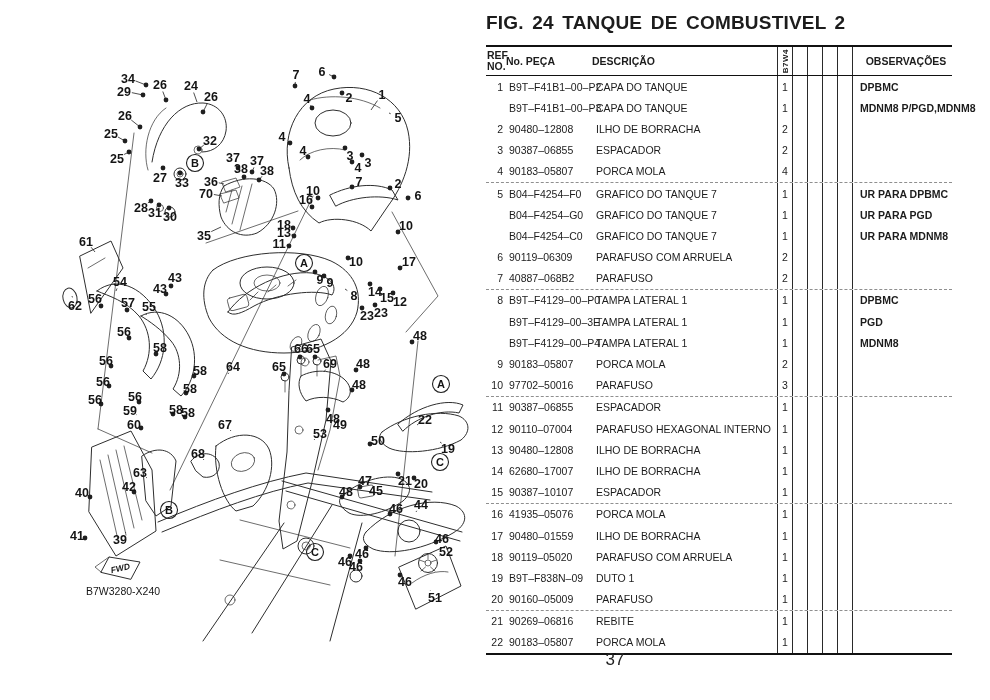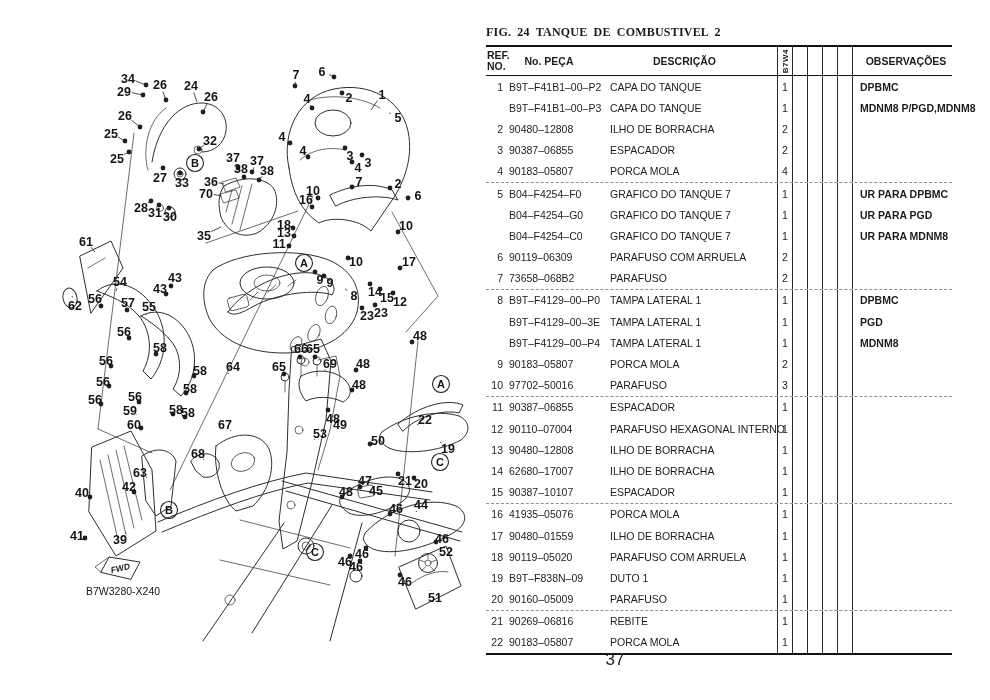--- a/index.html
+++ b/index.html
@@ -8,36 +8,36 @@
   .diagram{position:absolute;left:0;top:0;width:480px;height:700px;}
   svg .p{fill:none;stroke:#2e2e2e;stroke-width:1;stroke-linejoin:round;stroke-linecap:round;}
   svg .thin{stroke-width:0.7;}
   svg .leader{stroke:#3a3a3a;stroke-width:0.9;}
   svg .fast{fill:#1f1f1f;}
   svg .callout{font-family:"Liberation Sans",sans-serif;font-size:12.5px;font-weight:600;fill:#141414;text-anchor:middle;}
   svg .letter-c{fill:none;stroke:#222;stroke-width:1.1;}
   svg .letter-t{font-family:"Liberation Sans",sans-serif;font-size:11px;font-weight:600;fill:#141414;text-anchor:middle;}
   svg .fwd-text{font-family:"Liberation Sans",sans-serif;font-size:8.5px;font-weight:700;font-style:italic;fill:#161616;text-anchor:middle;}
   svg .code-text{font-family:"Liberation Sans",sans-serif;font-size:10.5px;fill:#161616;}
-  .fig-title{position:absolute;left:486px;top:25px;font-size:12px;font-weight:bold;letter-spacing:0.2px;word-spacing:3px;font-family:Liberation Serif, serif;}
+  .fig-title{position:absolute;left:486px;top:12px;font-size:19px;font-weight:bold;letter-spacing:0.2px;word-spacing:3px;}
   .parts-table{position:absolute;left:486px;top:45px;width:466px;}
   .t-head{display:grid;grid-template-columns:20px 86px 185px 15px 15px 15px 15px 15px 1fr;
           height:28px;border-top:2px solid #111;border-bottom:1px solid #111;
           font-size:10.5px;font-weight:bold;align-items:center;}
   .t-head .h-ref{line-height:11px;padding-left:1px;}
-  .t-head .h-part,.t-head .h-desc,.t-head .h-obs{text-align:center;}
+  .t-head .h-part,.t-head .h-desc,.t-head .h-obs{text-align:left;}
   .nc{border-left:1px solid #2a2a2a;height:100%;display:flex;align-items:center;justify-content:center;}
   .h-model{font-size:8px;font-weight:bold;writing-mode:vertical-rl;transform:rotate(180deg);letter-spacing:0.5px;}
   .t-rows{border-bottom:2px solid #111;}
   .row{display:grid;grid-template-columns:20px 86px 185px 15px 15px 15px 15px 15px 1fr;
        height:21.2px;align-items:center;font-size:10.5px;}
   .row.sep{border-top:1px dashed #8f8f8f;}
   .c-ref{text-align:right;padding-right:3px;}
   .c-part{padding-left:3px;white-space:nowrap;}
-  .c-desc{padding-left:18px;white-space:nowrap;}
+  .c-desc{padding-left:4px;white-space:nowrap;}
   .c-obs{border-left:1px solid #2a2a2a;height:100%;display:flex;align-items:center;padding-left:7px;white-space:nowrap;font-weight:bold;}
   .page-number{position:absolute;left:575px;top:650px;width:80px;text-align:center;font-size:17px;color:#222;}
 </style>
 </head>
 <body>
 
 <div class="page">
 
   <div class="diagram">
     <svg width="480" height="700" viewBox="0 0 480 700" xmlns="http://www.w3.org/2000/svg">
@@ -583,21 +583,21 @@
     <div class="c-desc">PARAFUSO COM ARRUELA</div>
     <div class="nc">2</div>
     <div class="nc"></div>
     <div class="nc"></div>
     <div class="nc"></div>
     <div class="nc"></div>
     <div class="c-obs"></div>
   </div>
         <div class="row">
     <div class="c-ref">7</div>
-    <div class="c-part">73658–068B2</div>
+    <div class="c-part">40887–068B2</div>
     <div class="c-desc">PARAFUSO</div>
     <div class="nc">2</div>
     <div class="nc"></div>
     <div class="nc"></div>
     <div class="nc"></div>
     <div class="nc"></div>
     <div class="c-obs"></div>
   </div>
         <div class="row sep">
     <div class="c-ref">8</div>

